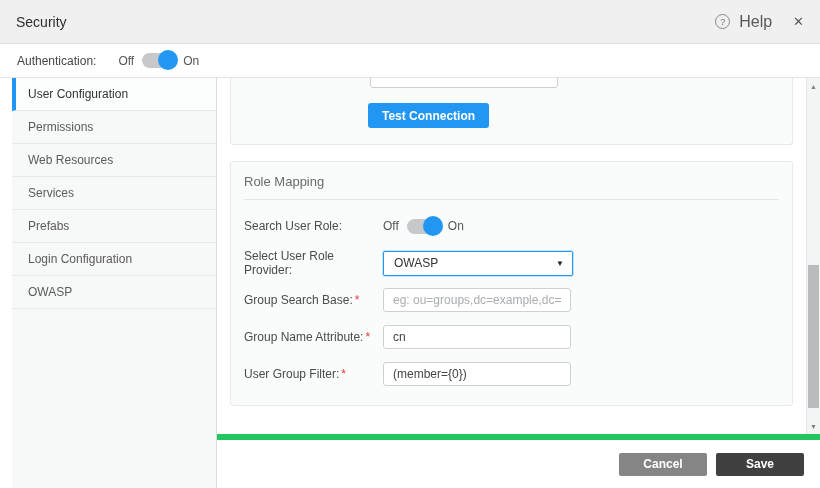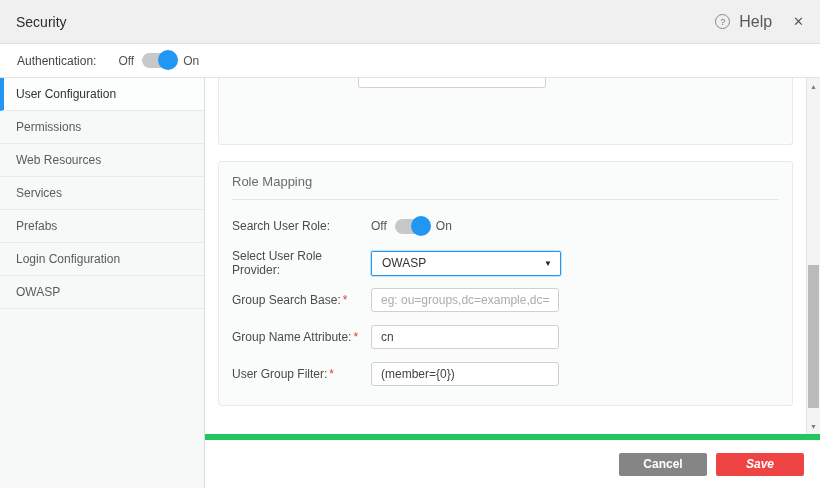--- a/index.html
+++ b/index.html
@@ -23,21 +23,21 @@
   .auth-label { color:#454545; font-weight:500; margin-right:22px; }
   .onoff { color:#555; }
 
   
   .toggle { position:relative; width:33px; height:15px; background:#c6c8c9;
             border-radius:8px; margin:0 8px; cursor:pointer; display:inline-block; }
   .toggle .knob { position:absolute; width:20px; height:20px; border-radius:50%;
                   background:#2196f3; top:-3px; right:-3px; }
 
   
-  .body { display:flex; height:410px; }
+  .body { display:flex; height:410px;padding-left:12px; }
   .sidebar { width:205px; background:#f7f8f8; border-right:1px solid #dcdddd; }
   .side-item { height:33px; display:flex; align-items:center; padding-left:16px;
                font-size:12px; color:#5b5b5b; border-bottom:1px solid #e7e9e9; cursor:pointer; }
   .side-item.active { border-left:4px solid #2196f3; padding-left:12px; color:#333;
                       background:#fcfdfd; }
 
   .main { position:relative; flex:1; background:#fff; }
   .scroll-area { position:absolute; left:0; right:14px; top:0; height:356px;
                  padding:0 13px; overflow:hidden; }
 
@@ -81,21 +81,21 @@
               background:#b9bbbc; cursor:grab; }
 
   
   .footer { position:absolute; left:0; right:0; top:356px; bottom:0; background:#fff;
             border-top:6px solid #22c55e; display:flex; align-items:center;
             justify-content:flex-end; padding-right:16px; gap:9px; }
   .btn { width:88px; height:23px; border:none; border-radius:2px; color:#fff;
          font-size:12px; font-weight:bold; cursor:pointer;
          font-family:"Liberation Sans", sans-serif; }
   .btn-cancel { background:#858585; }
-  .btn-save { background:#ef4444;font-style:italic; }
+  .btn-save { background:#404040; }
 </style>
 </head>
 <body>
 
 <div class="app">
 
   <div class="header">
     <div class="header-title">Security</div>
     <div class="header-right">
       <span class="help-icon">?</span>
@@ -123,20 +123,21 @@
       <div class="side-item">Prefabs</div>
       <div class="side-item">Login Configuration</div>
       <div class="side-item">OWASP</div>
     </div>
 
     <div class="main">
       <div class="scroll-area">
 
         <div class="card card-partial">
           <input class="field-input partial-input" style="">
+          <button class="test-btn">Test Connection</button>
         </div>
 
         <div class="card card-role">
           <div class="card-title">Role Mapping</div>
           <div class="card-divider"></div>
 
           <div class="form">
 
             <div class="row">
               <span class="row-label">Search User Role:</span>

